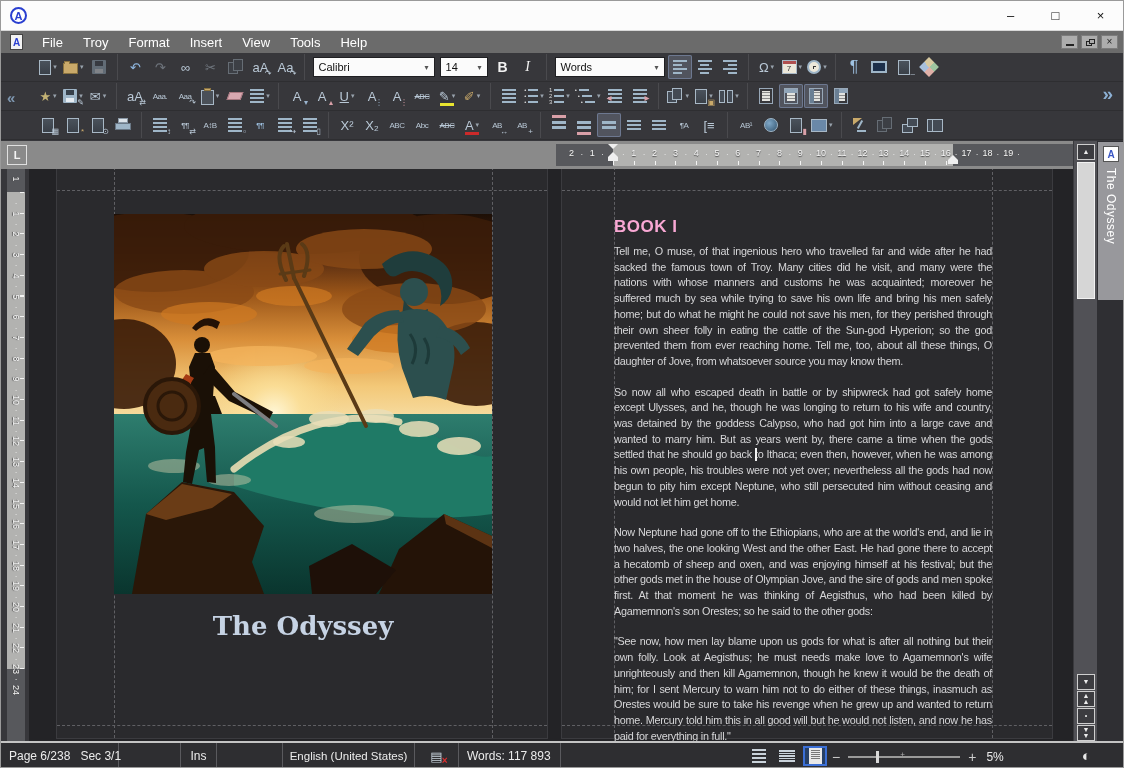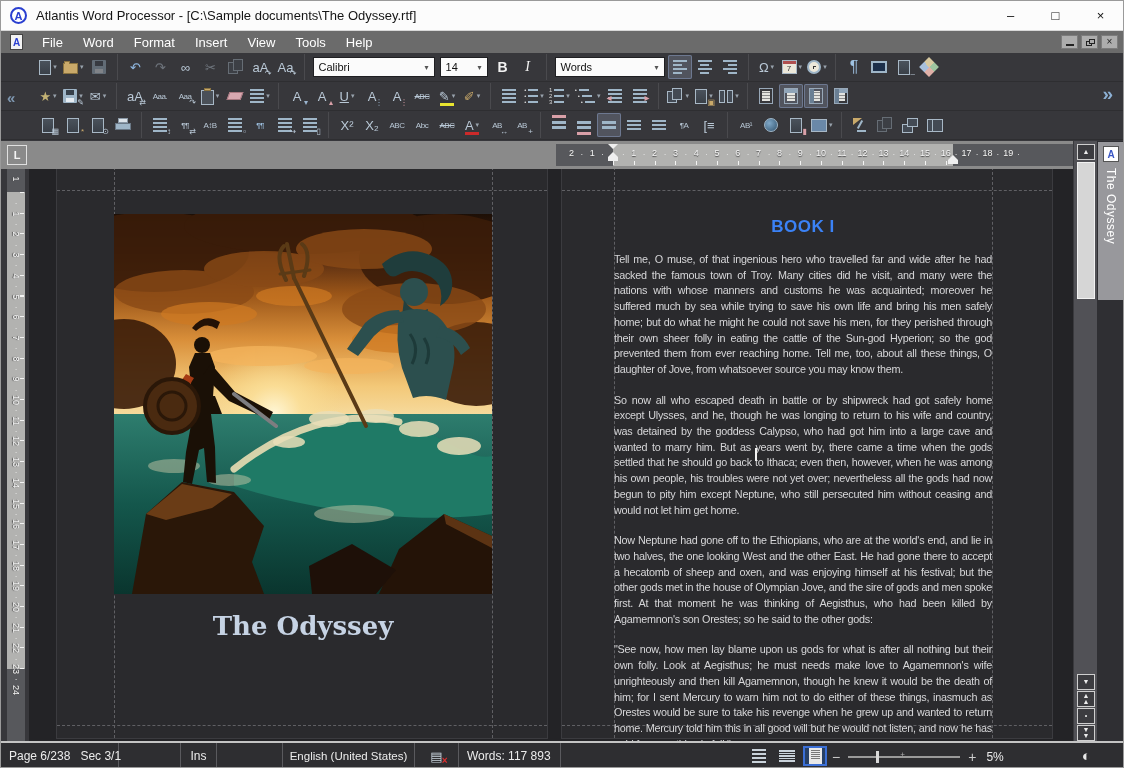--- a/index.html
+++ b/index.html
@@ -126,21 +126,21 @@
   
   .vp{position:absolute;left:28px;top:168px;width:1044px;height:572px;background:#232326;overflow:hidden;}
   .page{position:absolute;top:-3px;width:492px;height:573px;background:#2a2a2d;border:1px solid #3b3b3f;}
   #pageL{left:27px;} #pageR{left:532px;}
   .gv{position:absolute;top:0;bottom:0;width:0;border-left:1px dashed #606064;}
   .gh{position:absolute;left:0;right:0;height:0;border-top:1px dashed #606064;}
   .hero{position:absolute;left:57px;top:47px;width:378px;height:380px;}
   .ptitle{position:absolute;left:57px;top:442px;width:378px;text-align:center;
           font-family:"DejaVu Serif",serif;font-weight:bold;font-size:26px;line-height:34px;color:#c6d3e4;}
   .rtext{position:absolute;left:52px;top:50px;width:378px;color:#d6d6d8;}
-  .bookhead{font-size:17px;font-weight:bold;letter-spacing:.5px;color:#3b82f6;margin:0 0 15px 0;font-family:"Liberation Sans",sans-serif;text-align:center;}
+  .bookhead{font-size:17px;font-weight:bold;letter-spacing:.5px;color:#f9a8d4;margin:0 0 7px 0;font-family:"Liberation Sans",sans-serif;}
   .para{font-size:10.8px;letter-spacing:-.25px;line-height:15.7px;text-align:justify;margin:0 0 15px 0;}
   .caret{position:absolute;left:193px;top:281px;width:2px;height:13px;background:#f2f2f2;}
 
   
   .scrollcol{position:absolute;left:1072px;top:140px;width:24px;height:600px;background:#515156;border-left:1px solid #3a3a3e;}
   .sc-btn{position:absolute;left:3px;width:18px;height:16px;background:#3c3c40;border:1px solid #cfcfcf;color:#ececec;
           display:flex;flex-direction:column;align-items:center;justify-content:center;font-size:7px;line-height:6px;}
   .sc-thumb{position:absolute;left:3px;top:21px;width:18px;height:137px;background:#d6d6d6;border:1px solid #f2f2f2;}
   .tabcol{position:absolute;left:1096px;top:140px;width:28px;height:600px;background:#2f2f33;}
   .doctab{position:absolute;left:1px;top:1px;width:26px;height:158px;background:#98989c;display:flex;flex-direction:column;align-items:center;padding-top:4px;}
@@ -168,33 +168,32 @@
   .zlabel{font-size:12px;color:#ececec;margin-left:2px;}
   .theme{position:absolute;left:1081px;top:4px;font-size:15px;color:#e8e8e8;}
 </style>
 </head>
 <body>
 
 <div id="win">
 
   <div class="titlebar">
     <div class="tb-logo">A</div>
-    <div class="tb-title">Atlantis Word Processor - [C:\Sample documents\The Odyssey.rtf]</div>
     <div class="wc">
       <span>–</span>
       <span>□</span>
       <span>×</span>
     </div>
   </div>
 
   <div class="menubar">
     <div class="mb-icon">A</div>
     <div id="menuitems" style="display:flex;">
         <span class="menu-item">File</span>
-        <span class="menu-item">Word</span>
+        <span class="menu-item">Troy</span>
         <span class="menu-item">Format</span>
         <span class="menu-item">Insert</span>
         <span class="menu-item">View</span>
         <span class="menu-item">Tools</span>
         <span class="menu-item">Help</span>
       </div>
     <div class="mdi">
       <div class="mdib">
           <div class="bar"></div>
         </div>

